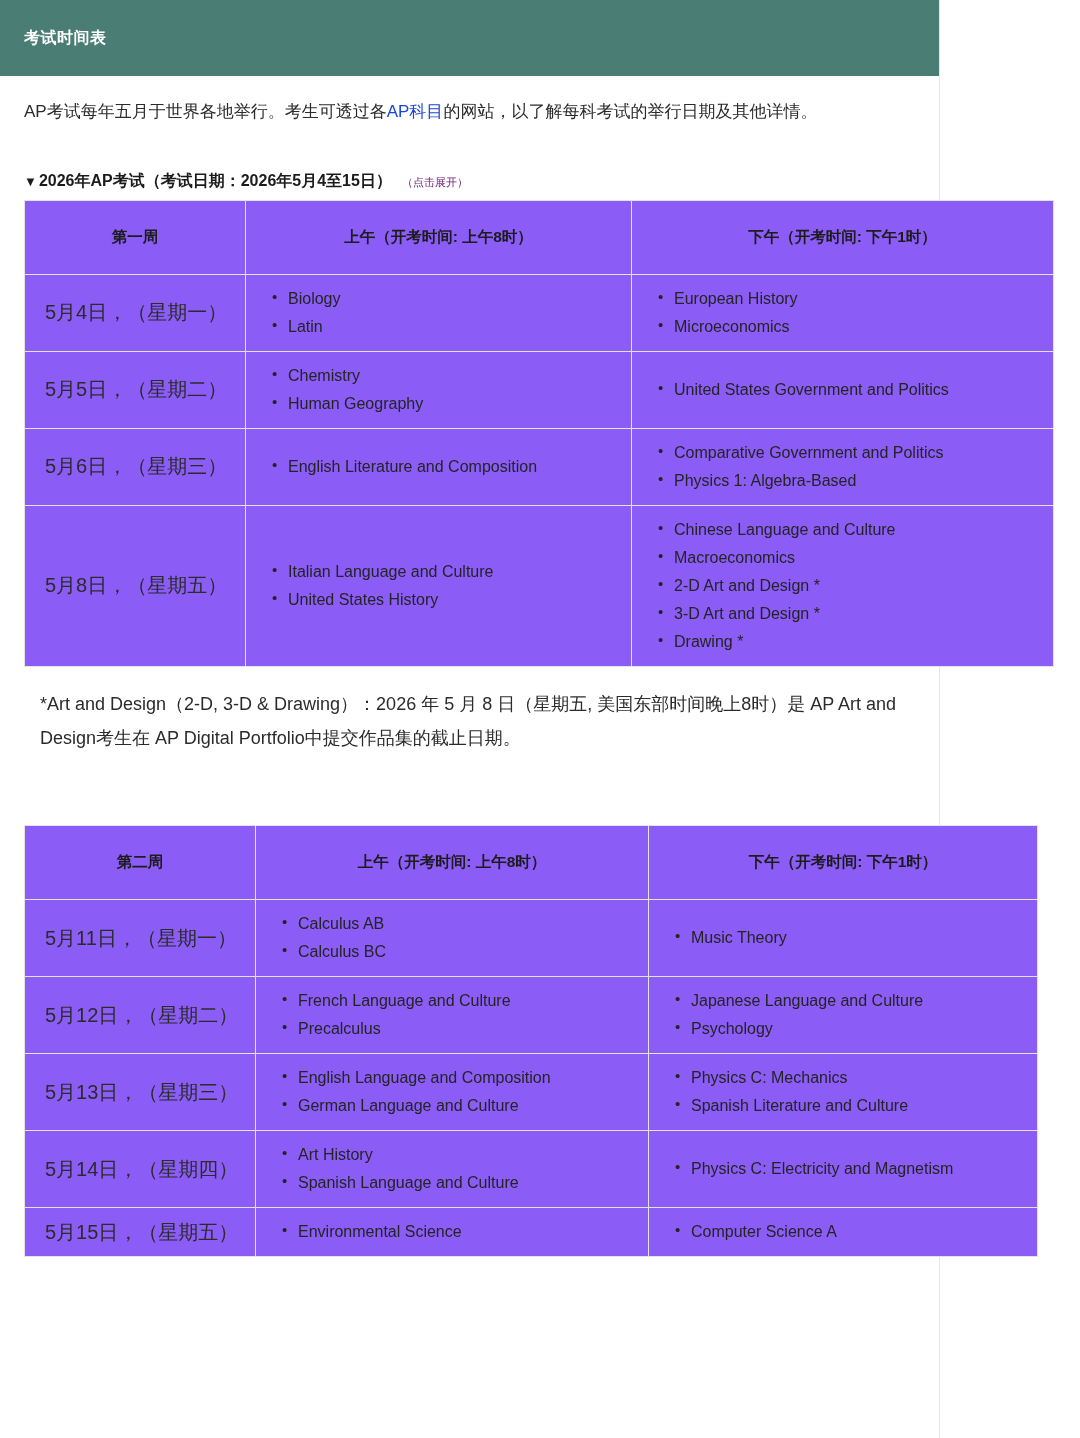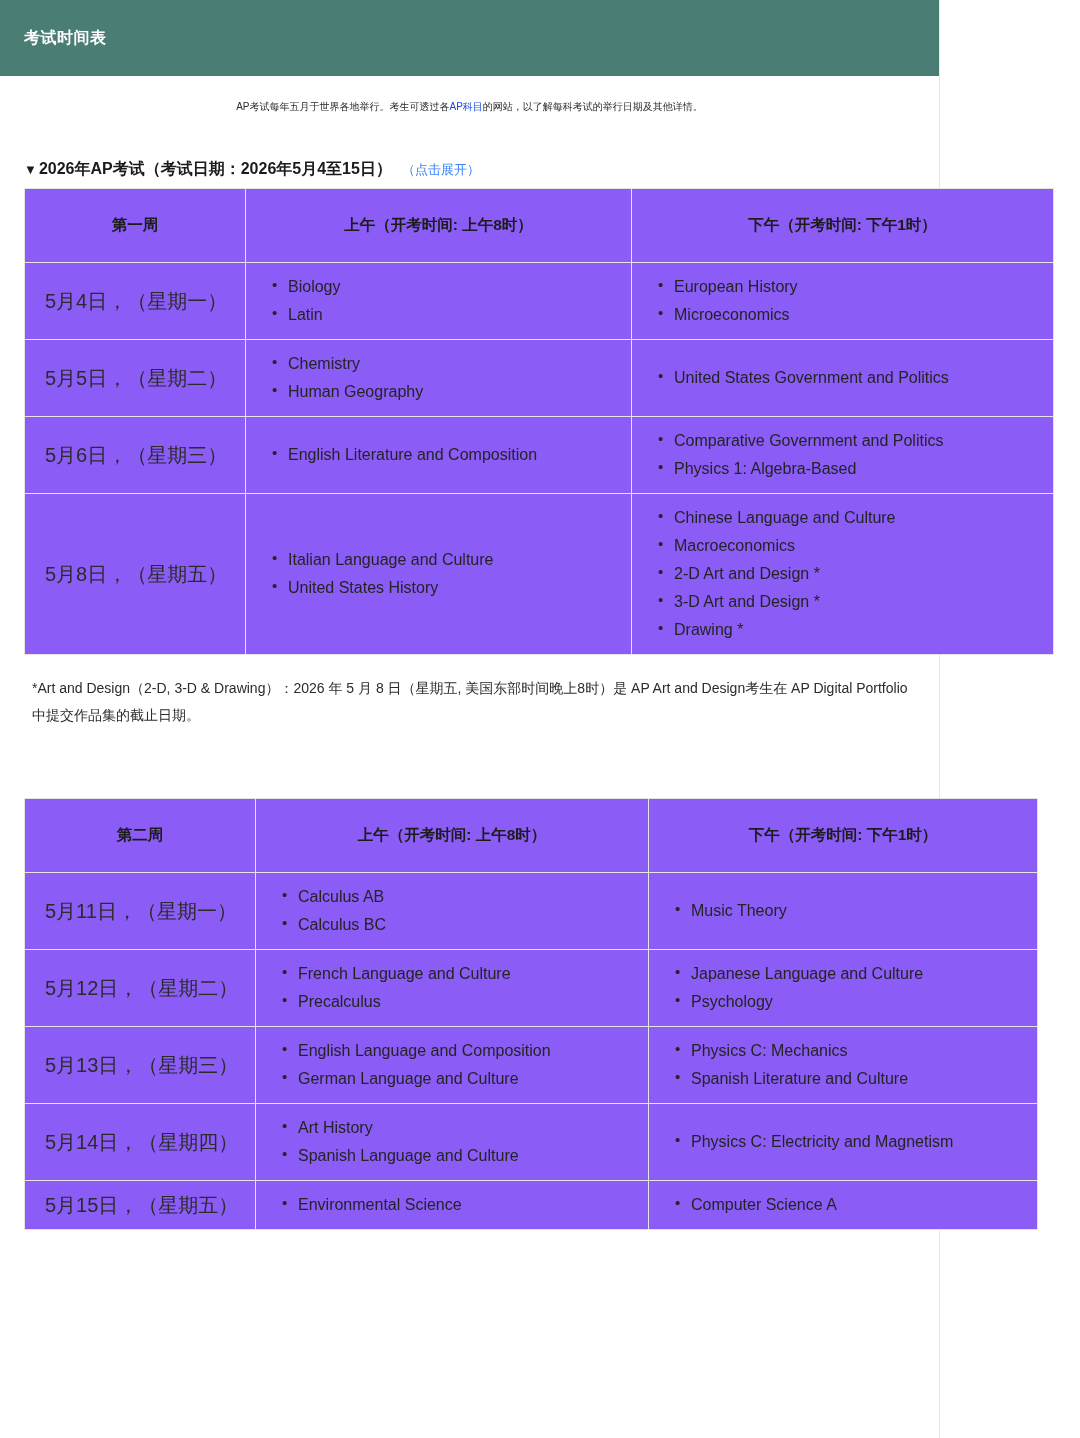--- a/index.html
+++ b/index.html
@@ -35,24 +35,23 @@
   .header-title {
     color: #ffffff;
     font-size: 16px;
     font-weight: bold;
     letter-spacing: 0.5px;
   }
 
   
   .intro {
     margin: 22px 24px 0 24px;
-    font-size: 10px;
+    font-size: 17px;
     line-height: 1.7;
     color: #2b2b2b;
-    text-align: center;
   }
   .intro a {
     color: #1a46d8;
     text-decoration: none;
   }
 
   
   .collapse-head {
     margin: 44px 24px 8px 24px;
     font-size: 16px;
@@ -63,23 +62,23 @@
     white-space: nowrap;
   }
   .caret {
     font-size: 13px;
     line-height: 1;
     margin-right: 2px;
     color: #1b1b1b;
   }
   .collapse-hint {
     font-weight: normal;
-    color: #3b82f6;
+    color: #701a75;
     margin-left: 10px;
-    font-size: 13px;
+    font-size: 11px;
   }
 
   
   table.sched {
     border-collapse: collapse;
     table-layout: fixed;
     background: #8b5cf6;
     border: 1px solid #e4e4e4;
   }
   table.sched td,
@@ -138,22 +137,22 @@
   #table-week2 {
     margin: 8px 0 0 24px;
     width: 1013px;
   }
   #table-week2 col.c1 { width: 231px; }
   #table-week2 col.c2 { width: 393px; }
   #table-week2 col.c3 { width: 389px; }
 
   
   .footnote {
-    margin: 20px 24px 0 32px;
-    font-size: 14px;
+    margin: 20px 24px 0 40px;
+    font-size: 18px;
     line-height: 1.9;
     color: #2b2b2b;
   }
 
   .spacer-before-t2 { height: 62px; }
   .bottom-pad { height: 20px; }
 </style>
 </head>
 <body>
 

